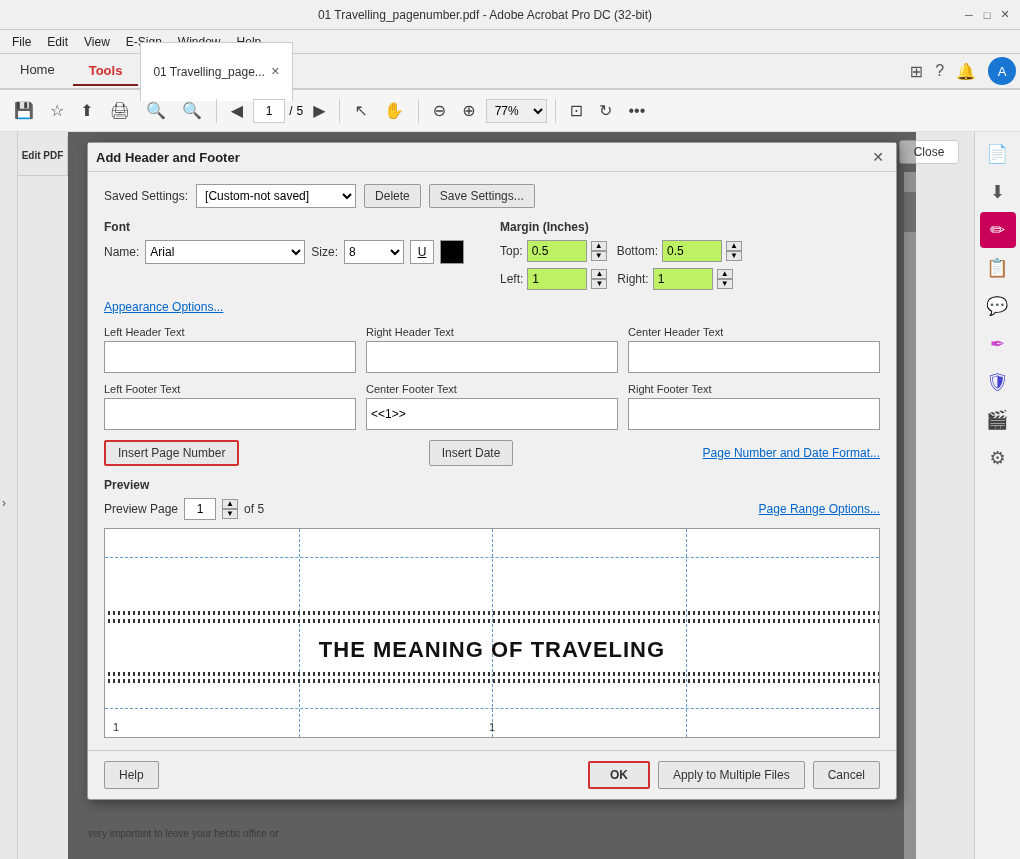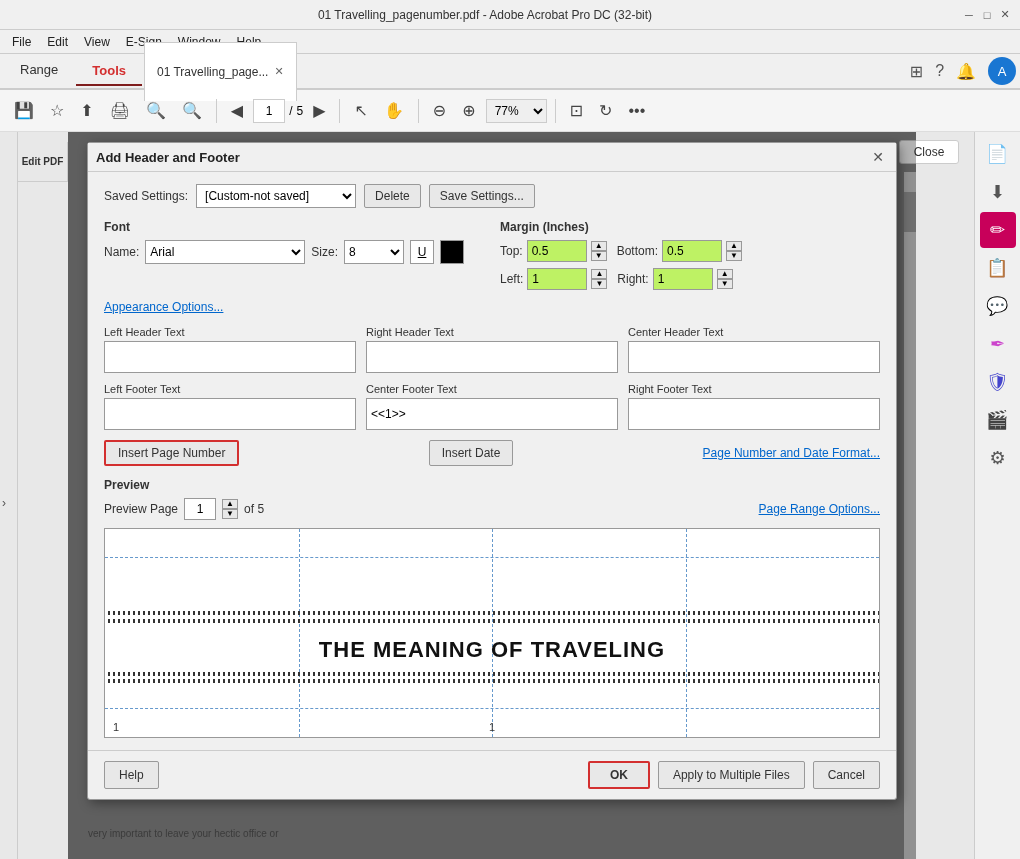--- a/index.html
+++ b/index.html
@@ -602,21 +602,21 @@
 <div class="menu-bar">
   <span class="menu-item">File</span>
   <span class="menu-item">Edit</span>
   <span class="menu-item">View</span>
   <span class="menu-item">E-Sign</span>
   <span class="menu-item">Window</span>
   <span class="menu-item">Help</span>
 </div>
 
 <div class="tab-bar">
-  <div class="tab">Range</div>
+  <div class="tab">Home</div>
   <div class="tab active">Tools</div>
   <div class="tab-file">
     <span>01 Travelling_page...</span>
     <span class="tab-close">✕</span>
   </div>
   <div class="tab-icons">
     <button class="tab-icon-btn">⊞</button>
     <button class="tab-icon-btn">?</button>
     <button class="tab-icon-btn">🔔</button>
     <button class="tab-icon-btn" style="width:28px;height:28px;border-radius:50%;background:#1976d2;color:white;font-size:13px;display:flex;align-items:center;justify-content:center;">A</button>
@@ -655,21 +655,21 @@
   <button class="toolbar-btn">↻</button>
   <button class="toolbar-btn">•••</button>
 </div>
 
 <div class="main-area">
 
   <div class="left-sidebar">
     <span class="left-sidebar-arrow">›</span>
   </div>
 
-  <div style="position:absolute;left:18px;top:10px;width:50px;height:40px;background:#e8e8e8;border-right:1px solid #ccc;border-bottom:1px solid #ccc;display:flex;align-items:center;justify-content:center;font-size:10px;font-weight:600;color:#333;z-index:5;">Edit PDF</div>
+  <div style="position:absolute;left:18px;top:4px;width:50px;height:40px;background:#e8e8e8;border-right:1px solid #ccc;border-bottom:1px solid #ccc;display:flex;align-items:center;justify-content:center;font-size:10px;font-weight:600;color:#333;z-index:5;">Edit PDF</div>
 
   <div style="position:absolute;right:46px;top:0;width:90px;height:40px;display:flex;align-items:center;justify-content:center;z-index:5;">
     <button class="close-btn">Close</button>
   </div>
 
   <div class="doc-area" style="margin-left:50px;margin-right:58px;">
 
     <div class="scrollbar-v" style="right:0;">
       <div class="scrollbar-thumb"></div>
     </div>

